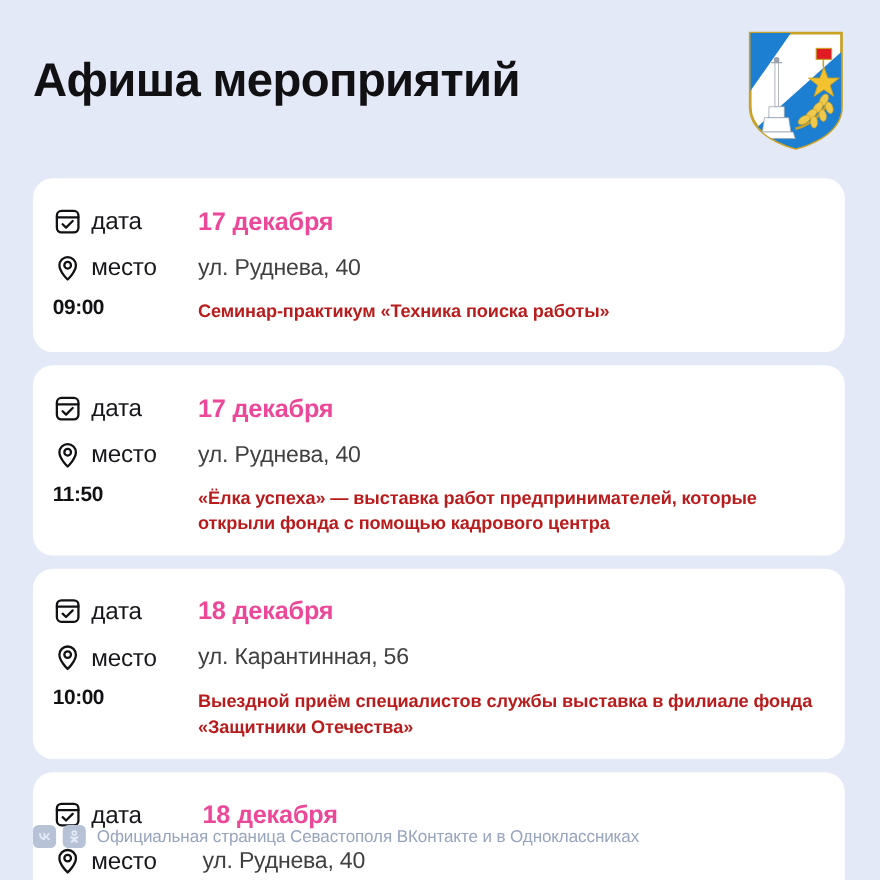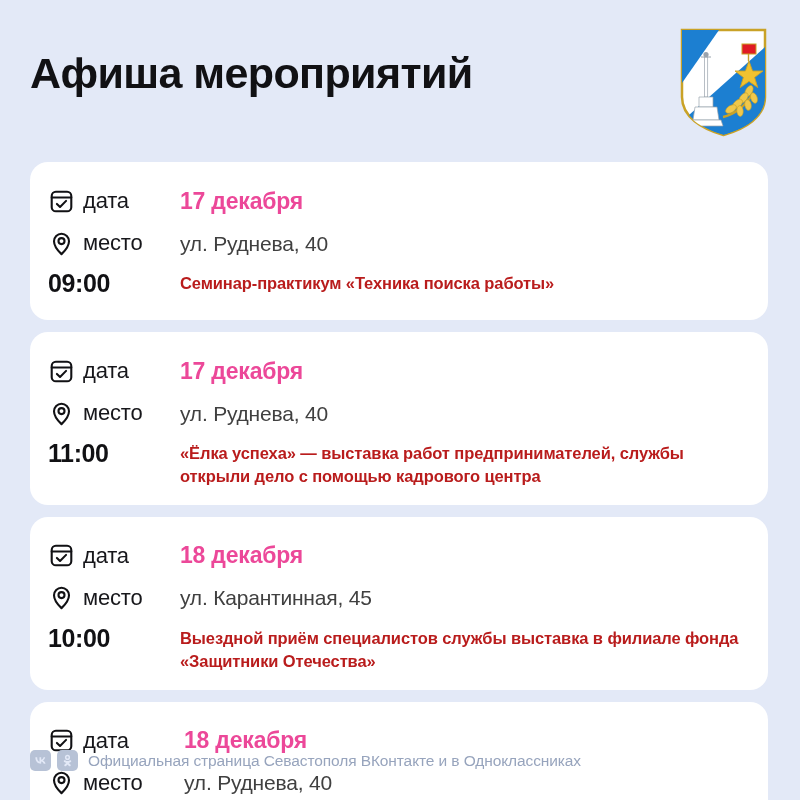--- a/index.html
+++ b/index.html
@@ -128,21 +128,21 @@
     display: flex;
     align-items: flex-start;
     min-height: 40px;
     padding-top: 4px;
   }
 
   .time-text {
     width: 150px;
     flex: 0 0 150px;
     padding-left: 18px;
-    font-size: 25px;
+    font-size: 19px;
     font-weight: 700;
     color: #111114;
     letter-spacing: -0.4px;
     line-height: 1.25;
   }
 
   .desc-text {
     flex: 1 1 auto;
     font-size: 16.5px;
     font-weight: 600;
@@ -299,22 +299,22 @@
               <path d="M12 22.2 C12 22.2 19.2 15.4 19.2 9.8 A7.2 7.2 0 0 0 4.8 9.8 C4.8 15.4 12 22.2 12 22.2 Z"></path>
               <circle cx="12" cy="9.7" r="2.9"></circle>
             </svg>
           </span>
           <span class="label-text">место</span>
         </div>
         <div class="row-value value-place">ул. Руднева, 40</div>
       </div>
 
       <div class="row-time">
-        <div class="time-text">11:00</div>
-        <div class="desc-text">«Ёлка успеха» — выставка работ предпринимателей, службы открыли дело с помощью кадрового центра</div>
+        <div class="time-text">11:50</div>
+        <div class="desc-text">«Ёлка успеха» — выставка работ предпринимателей, которые открыли фонда с помощью кадрового центра</div>
       </div>
     </div>
 
     <div class="card">
       <div class="row">
         <div class="row-label">
           <span class="icon-box">
             <svg width="25" height="25" viewBox="0 0 24 24" fill="none" stroke="#111114" stroke-width="2" stroke-linecap="round" stroke-linejoin="round">
               <rect x="2.6" y="2.6" width="18.8" height="18.8" rx="4"></rect>
               <path d="M2.6 8.2 H21.4"></path>
@@ -329,21 +329,21 @@
       <div class="row">
         <div class="row-label">
           <span class="icon-box">
             <svg width="25" height="25" viewBox="0 0 24 24" fill="none" stroke="#111114" stroke-width="2" stroke-linecap="round" stroke-linejoin="round">
               <path d="M12 22.2 C12 22.2 19.2 15.4 19.2 9.8 A7.2 7.2 0 0 0 4.8 9.8 C4.8 15.4 12 22.2 12 22.2 Z"></path>
               <circle cx="12" cy="9.7" r="2.9"></circle>
             </svg>
           </span>
           <span class="label-text">место</span>
         </div>
-        <div class="row-value value-place">ул. Карантинная, 45</div>
+        <div class="row-value value-place">ул. Карантинная, 56</div>
       </div>
 
       <div class="row-time">
         <div class="time-text">10:00</div>
         <div class="desc-text">Выездной приём специалистов службы выставка в филиале фонда «Защитники Отечества»</div>
       </div>
     </div>
 
     <div class="card wide-gutter">
       <div class="row">

